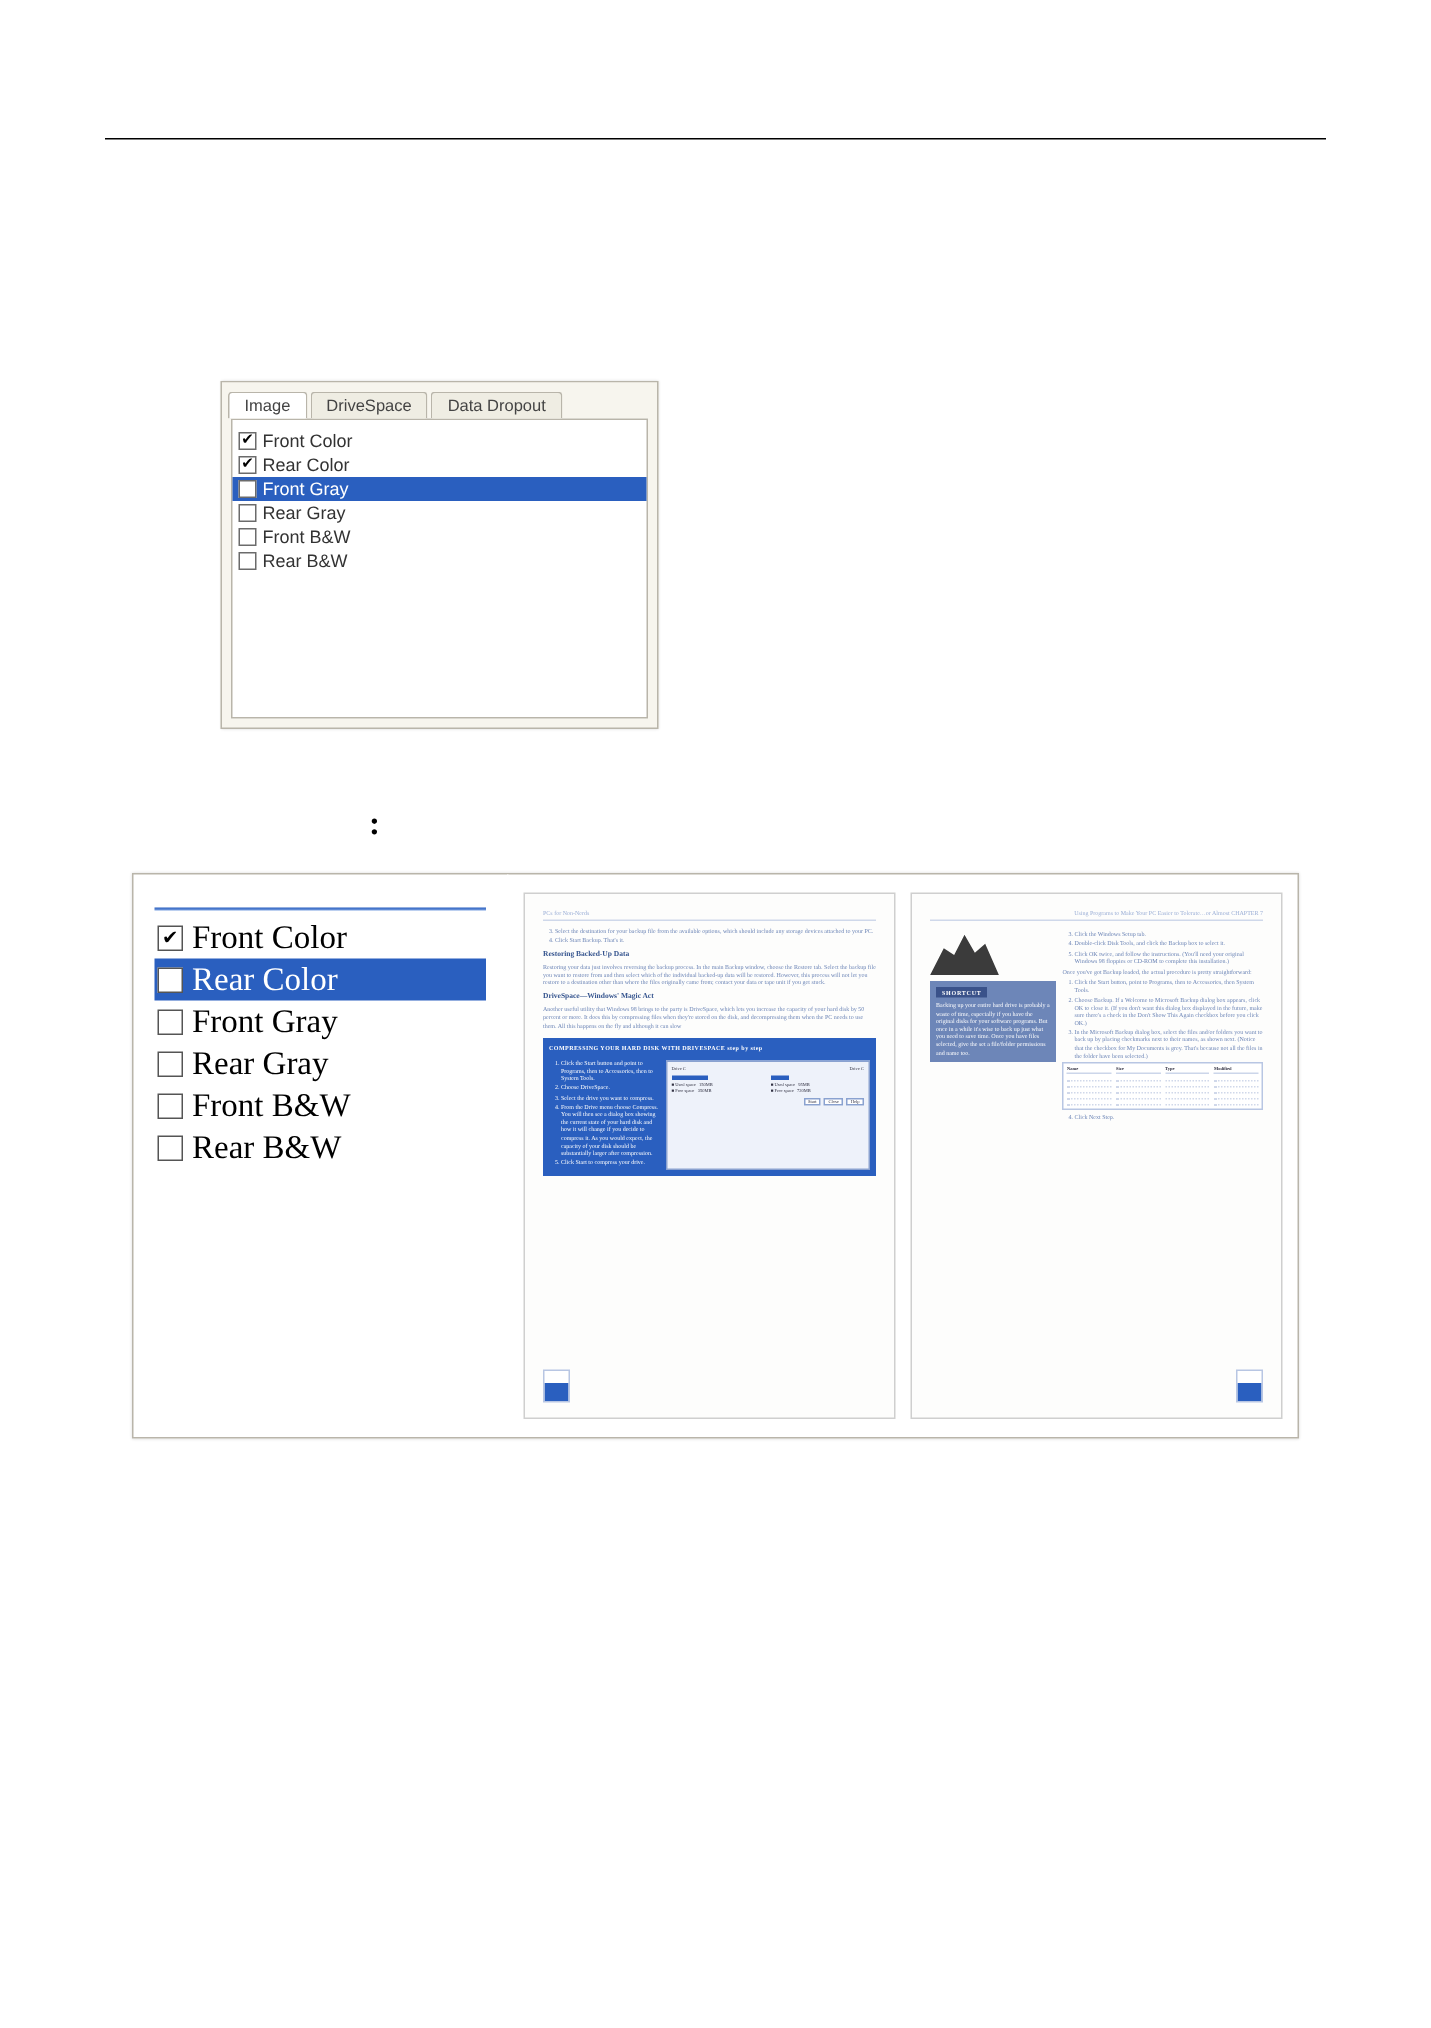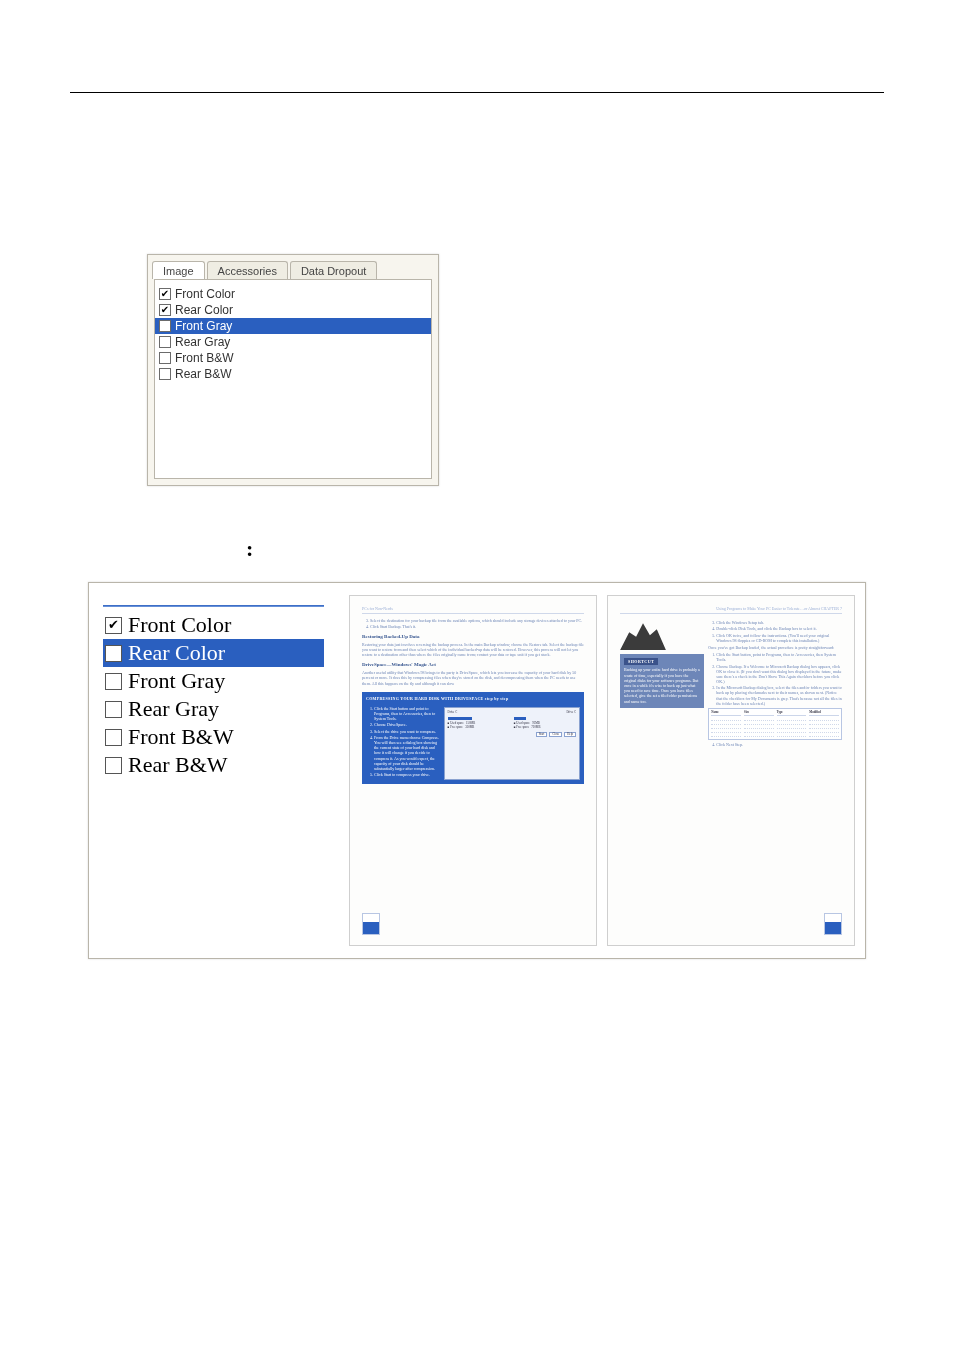--- a/index.html
+++ b/index.html
@@ -292,21 +292,21 @@
 </style>
 </head>
 <body>
 
 <div class="page">
   <div class="top-rule"></div>
 
   <div class="shot1">
     <div class="tab-strip">
       <div class="tab active">Image</div>
-      <div class="tab">Accessories</div>
+      <div class="tab">DriveSpace</div>
       <div class="tab">Data Dropout</div>
     </div>
     <div class="tab-body">
       <ul class="opt-list">
         <li>
           <span class="chk checked"></span>
           <span>Front Color</span>
         </li>
         <li>
           <span class="chk checked"></span>

